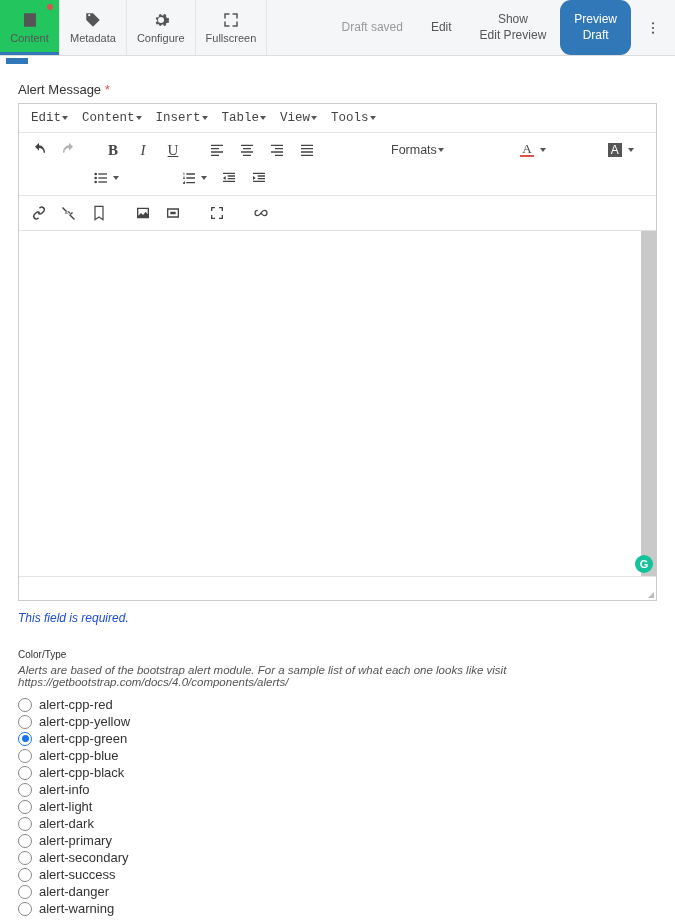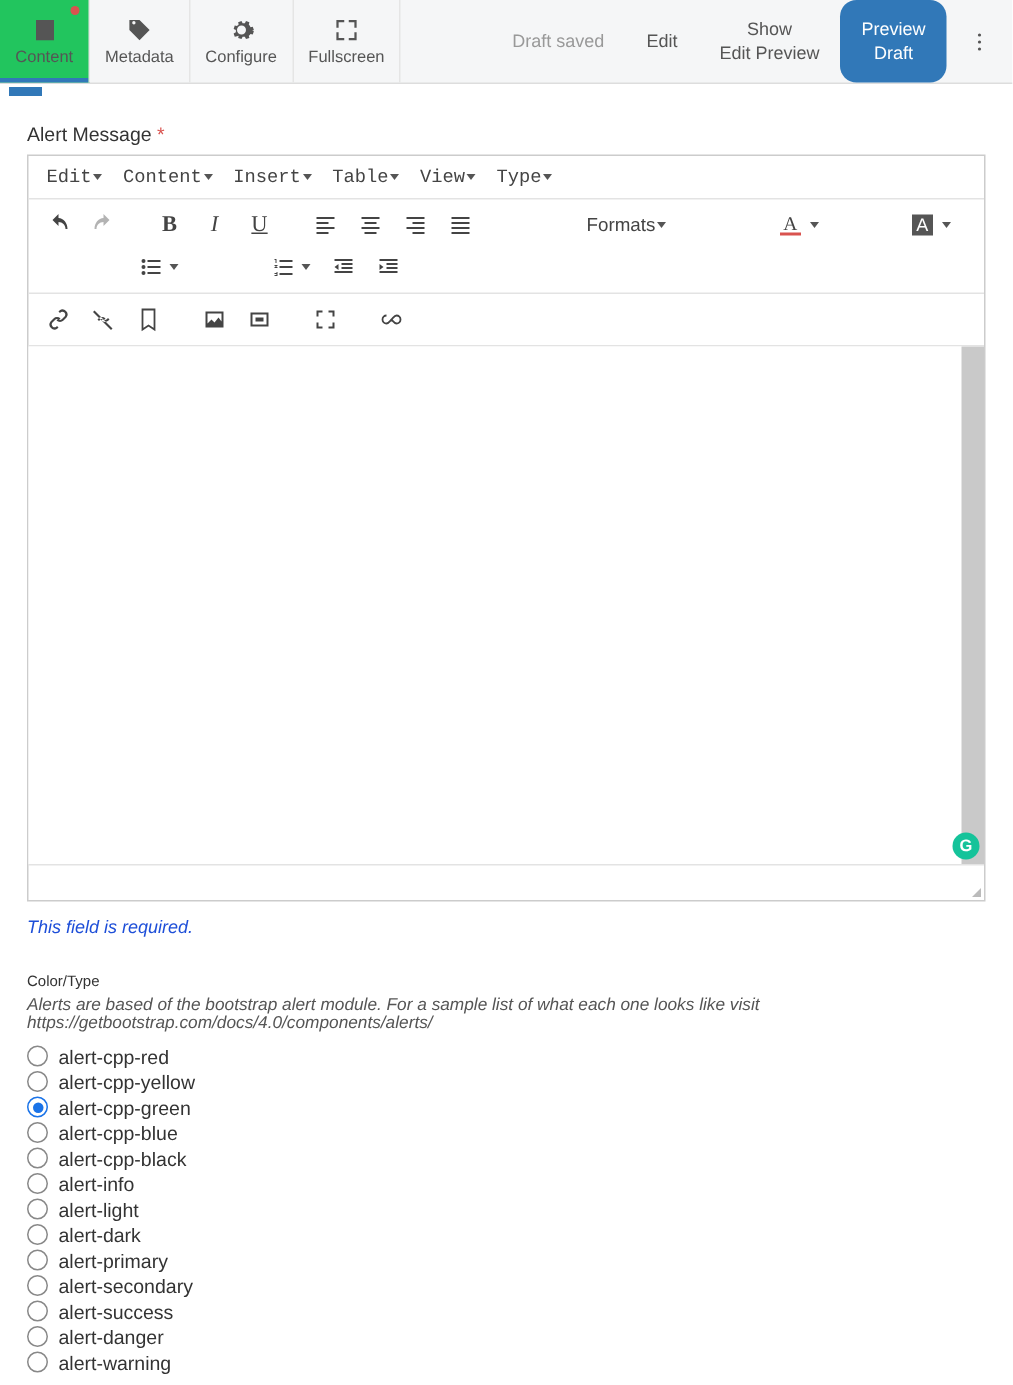--- a/index.html
+++ b/index.html
@@ -42,21 +42,21 @@
 .resize-bar { height: 24px; border-top: 1px solid #e3e3e3; position: relative; }
 .resize-handle { position: absolute; right: 2px; bottom: 2px; width: 10px; height: 10px; }
 .resize-handle::before { content: ""; position: absolute; right: 0; bottom: 0; border-right: 6px solid #bbb; border-top: 6px solid transparent; }
 
 .error-msg { color: #1d4ed8; font-style: italic; font-size: 12px; margin-top: 10px; }
 
 .section-title { font-size: 10px; color: #333; margin-top: 24px; margin-bottom: 4px; }
 .help-text { font-style: italic; font-size: 11.5px; color: #555; margin-bottom: 8px; }
 
 .radio-list { display: flex; flex-direction: column; gap: 0; }
-.radio-item { display: flex; gap: 7px; padding: 1px 0; font-size: 13px; color: #333; cursor: pointer; }
+.radio-item { display: flex; align-items: center; gap: 7px; padding: 1px 0; font-size: 13px; color: #333; cursor: pointer; }
 .radio { width: 14px; height: 14px; border: 1.5px solid #888; border-radius: 50%; display: inline-flex; align-items: center; justify-content: center; flex-shrink: 0; }
 .radio.checked { border-color: #1a73e8; }
 .radio.checked::after { content: ""; width: 7px; height: 7px; background: #1a73e8; border-radius: 50%; }
 
 .below-bar { height: 6px; }
 .small-blue { width: 22px; height: 6px; background: #3178b8; margin-left: 6px; margin-top: 2px; }
 </style>
 </head>
 <body>
 
@@ -135,21 +135,21 @@
         </div>
       <div class="menu-item">
           <span>Table</span>
           <span class="caret"></span>
         </div>
       <div class="menu-item">
           <span>View</span>
           <span class="caret"></span>
         </div>
       <div class="menu-item">
-          <span>Type</span>
+          <span>Tools</span>
           <span class="caret"></span>
         </div>
     </div>
 
     <div class="tool-row">
       <div class="tool-btn">
           <svg viewBox="0 0 24 24">
             <path d="M12 5V1L6 7l6 6V9c4 0 7 3 7 7h2c0-6-4-11-9-11z"></path>
           </svg>
         </div>

